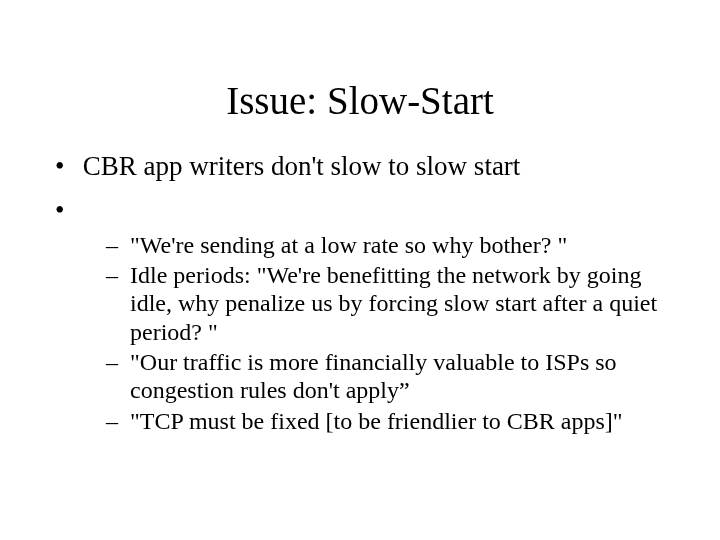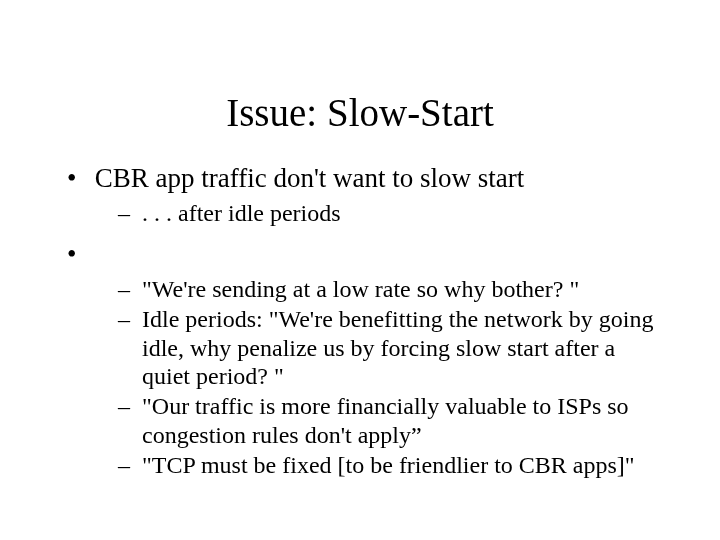--- a/index.html
+++ b/index.html
@@ -8,21 +8,21 @@
     width: 720px;
     height: 540px;
     background: #fff;
     font-family: "Times New Roman", Times, serif;
     color: #000;
   }
   .slide {
     box-sizing: border-box;
     width: 720px;
     height: 540px;
-    padding: 12px;
+    padding: 0;
     position: relative;
   }
   .title {
     text-align: center;
     font-size: 39px;
     font-weight: 400;
     padding-top: 78px;
     padding-bottom: 28px;
     letter-spacing: 0px;
   }
@@ -70,23 +70,22 @@
 </head>
 <body>
 
 <div class="slide">
   <div class="title">Issue: Slow-Start</div>
 
   <div class="body">
     <ul class="level1">
 
       <li>
-        <span>CBR app traffic don't want to slow start</span>
+        <span>CBR app writers don't slow to slow start</span>
         <ul class="level2">
-          <li><span>. . . after idle periods</span></li>
         </ul>
       </li>
 
       <li>
         <ul class="level2">
           <li><span>"We're sending at a low rate so why bother? "</span></li>
           <li><span>Idle periods: "We're benefitting the network by going idle, why penalize us by forcing slow start after a quiet period? "</span></li>
           <li><span>"Our traffic is more financially valuable to ISPs so congestion rules don't apply”</span></li>
           <li><span>"TCP must be fixed [to be friendlier to CBR apps]"</span></li>
         </ul>

